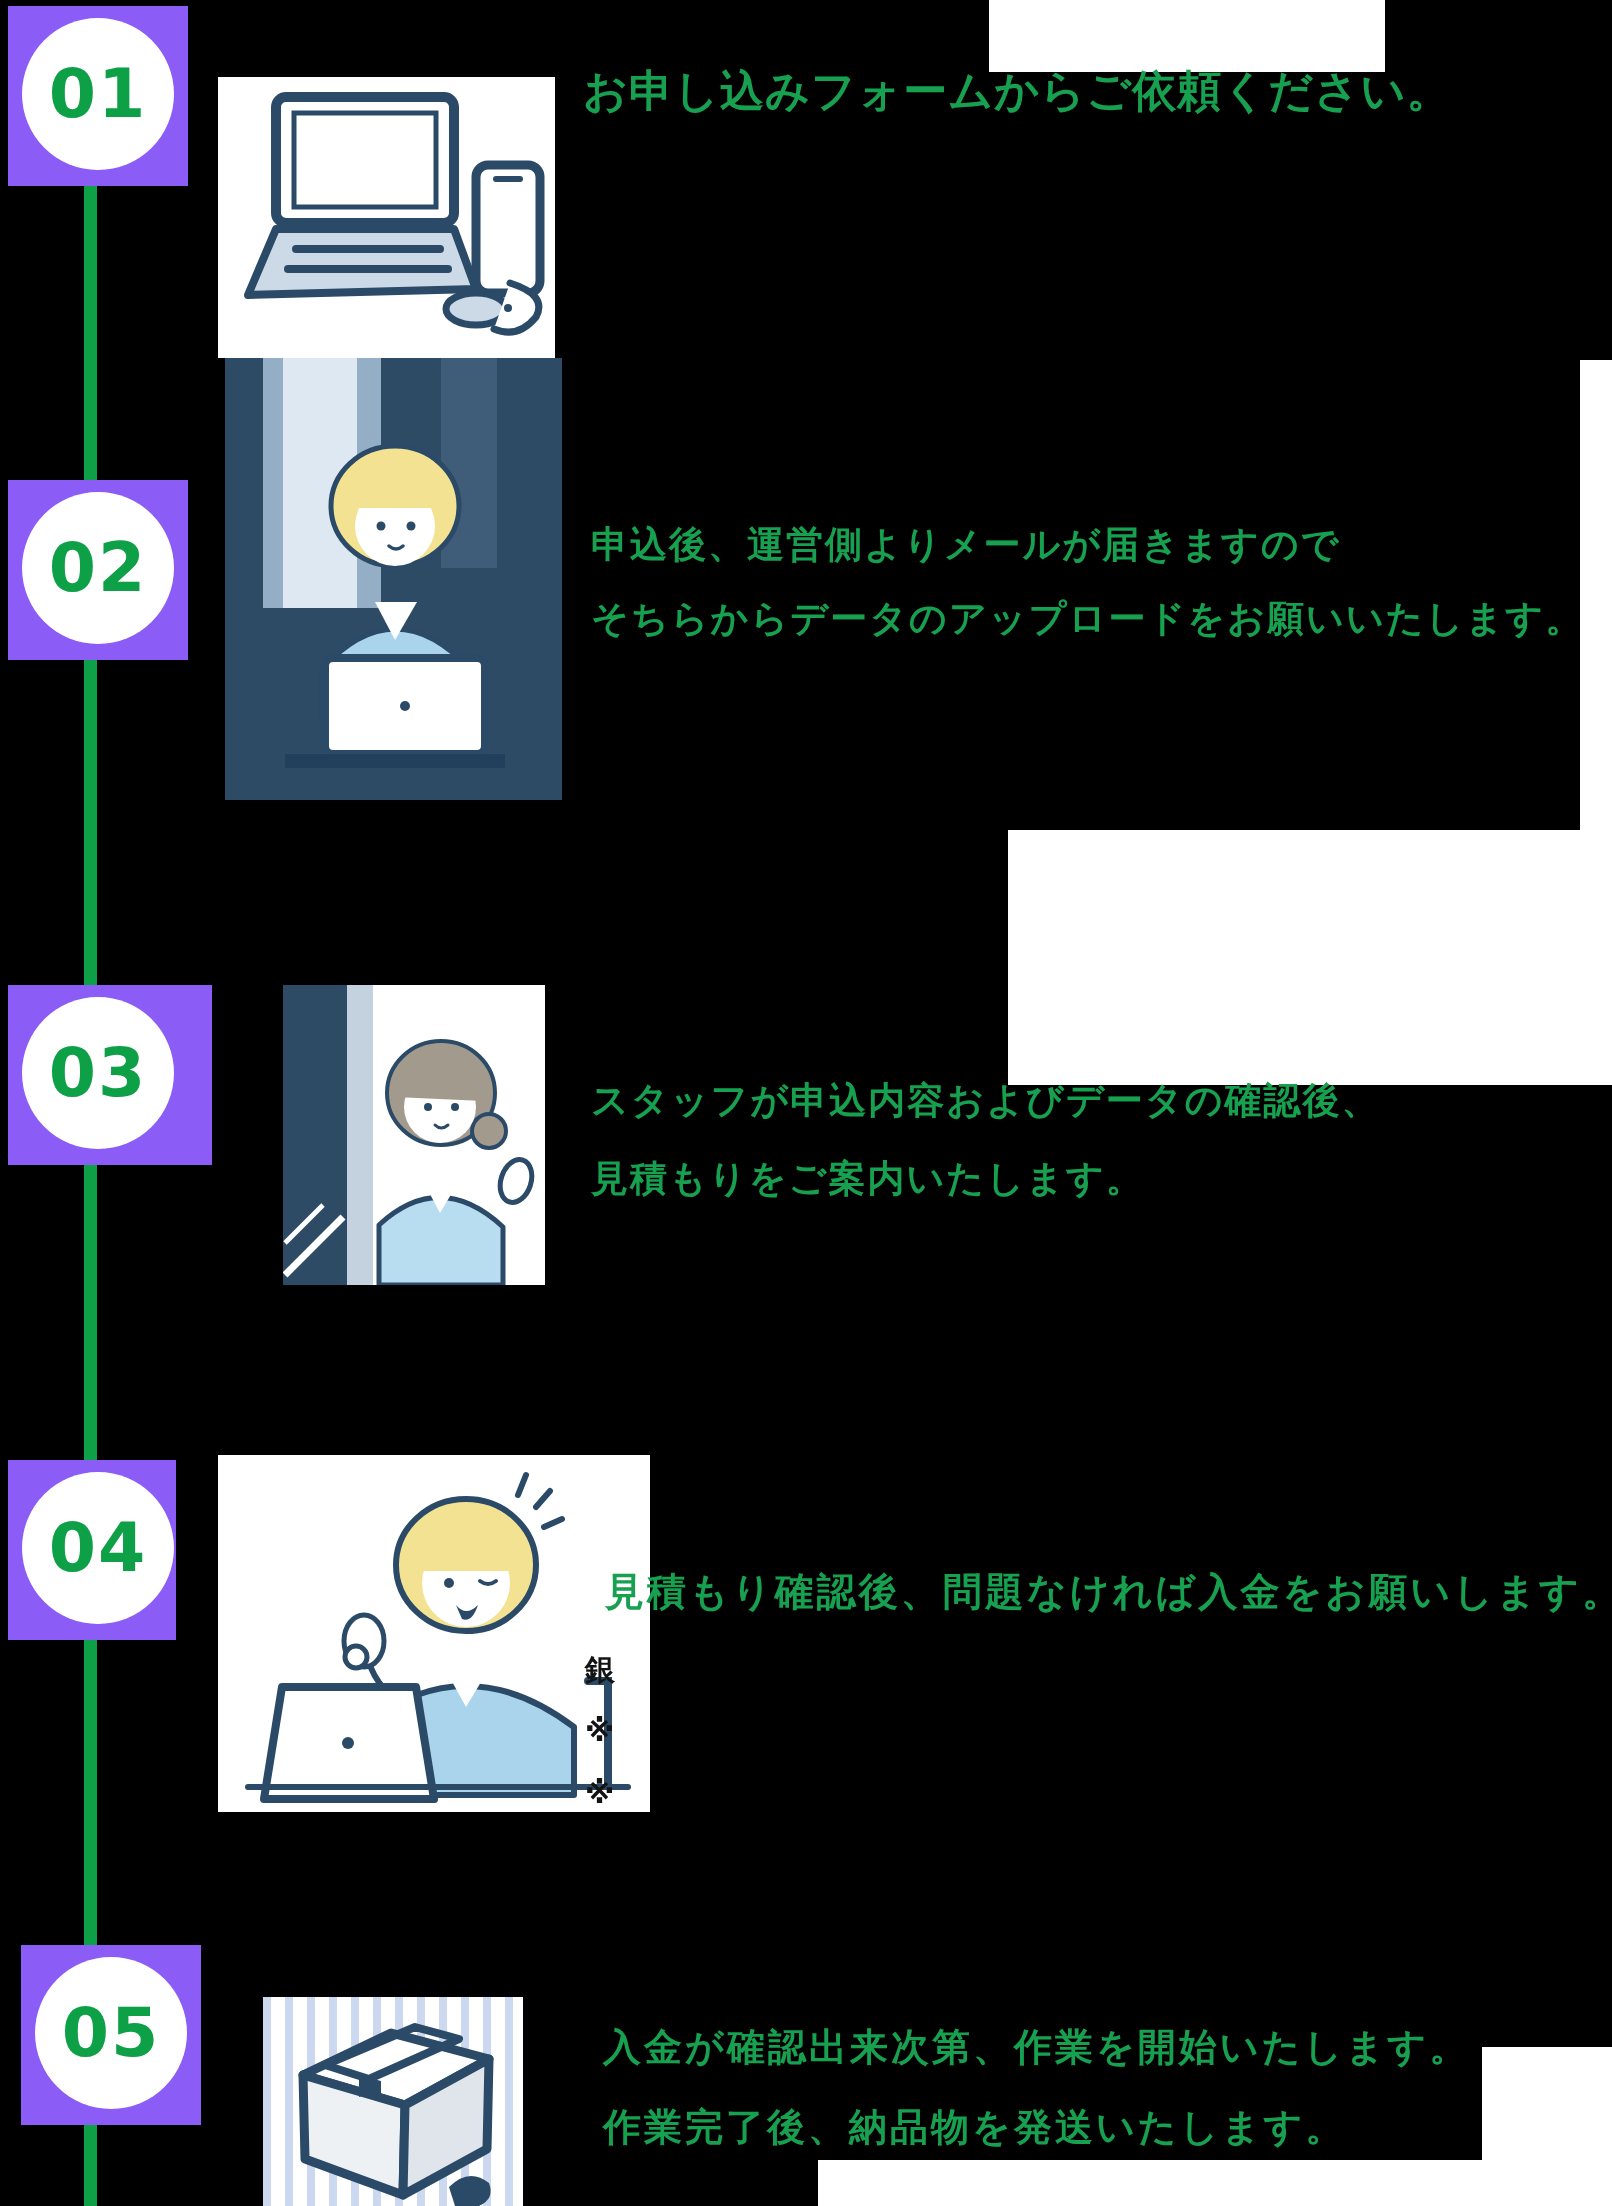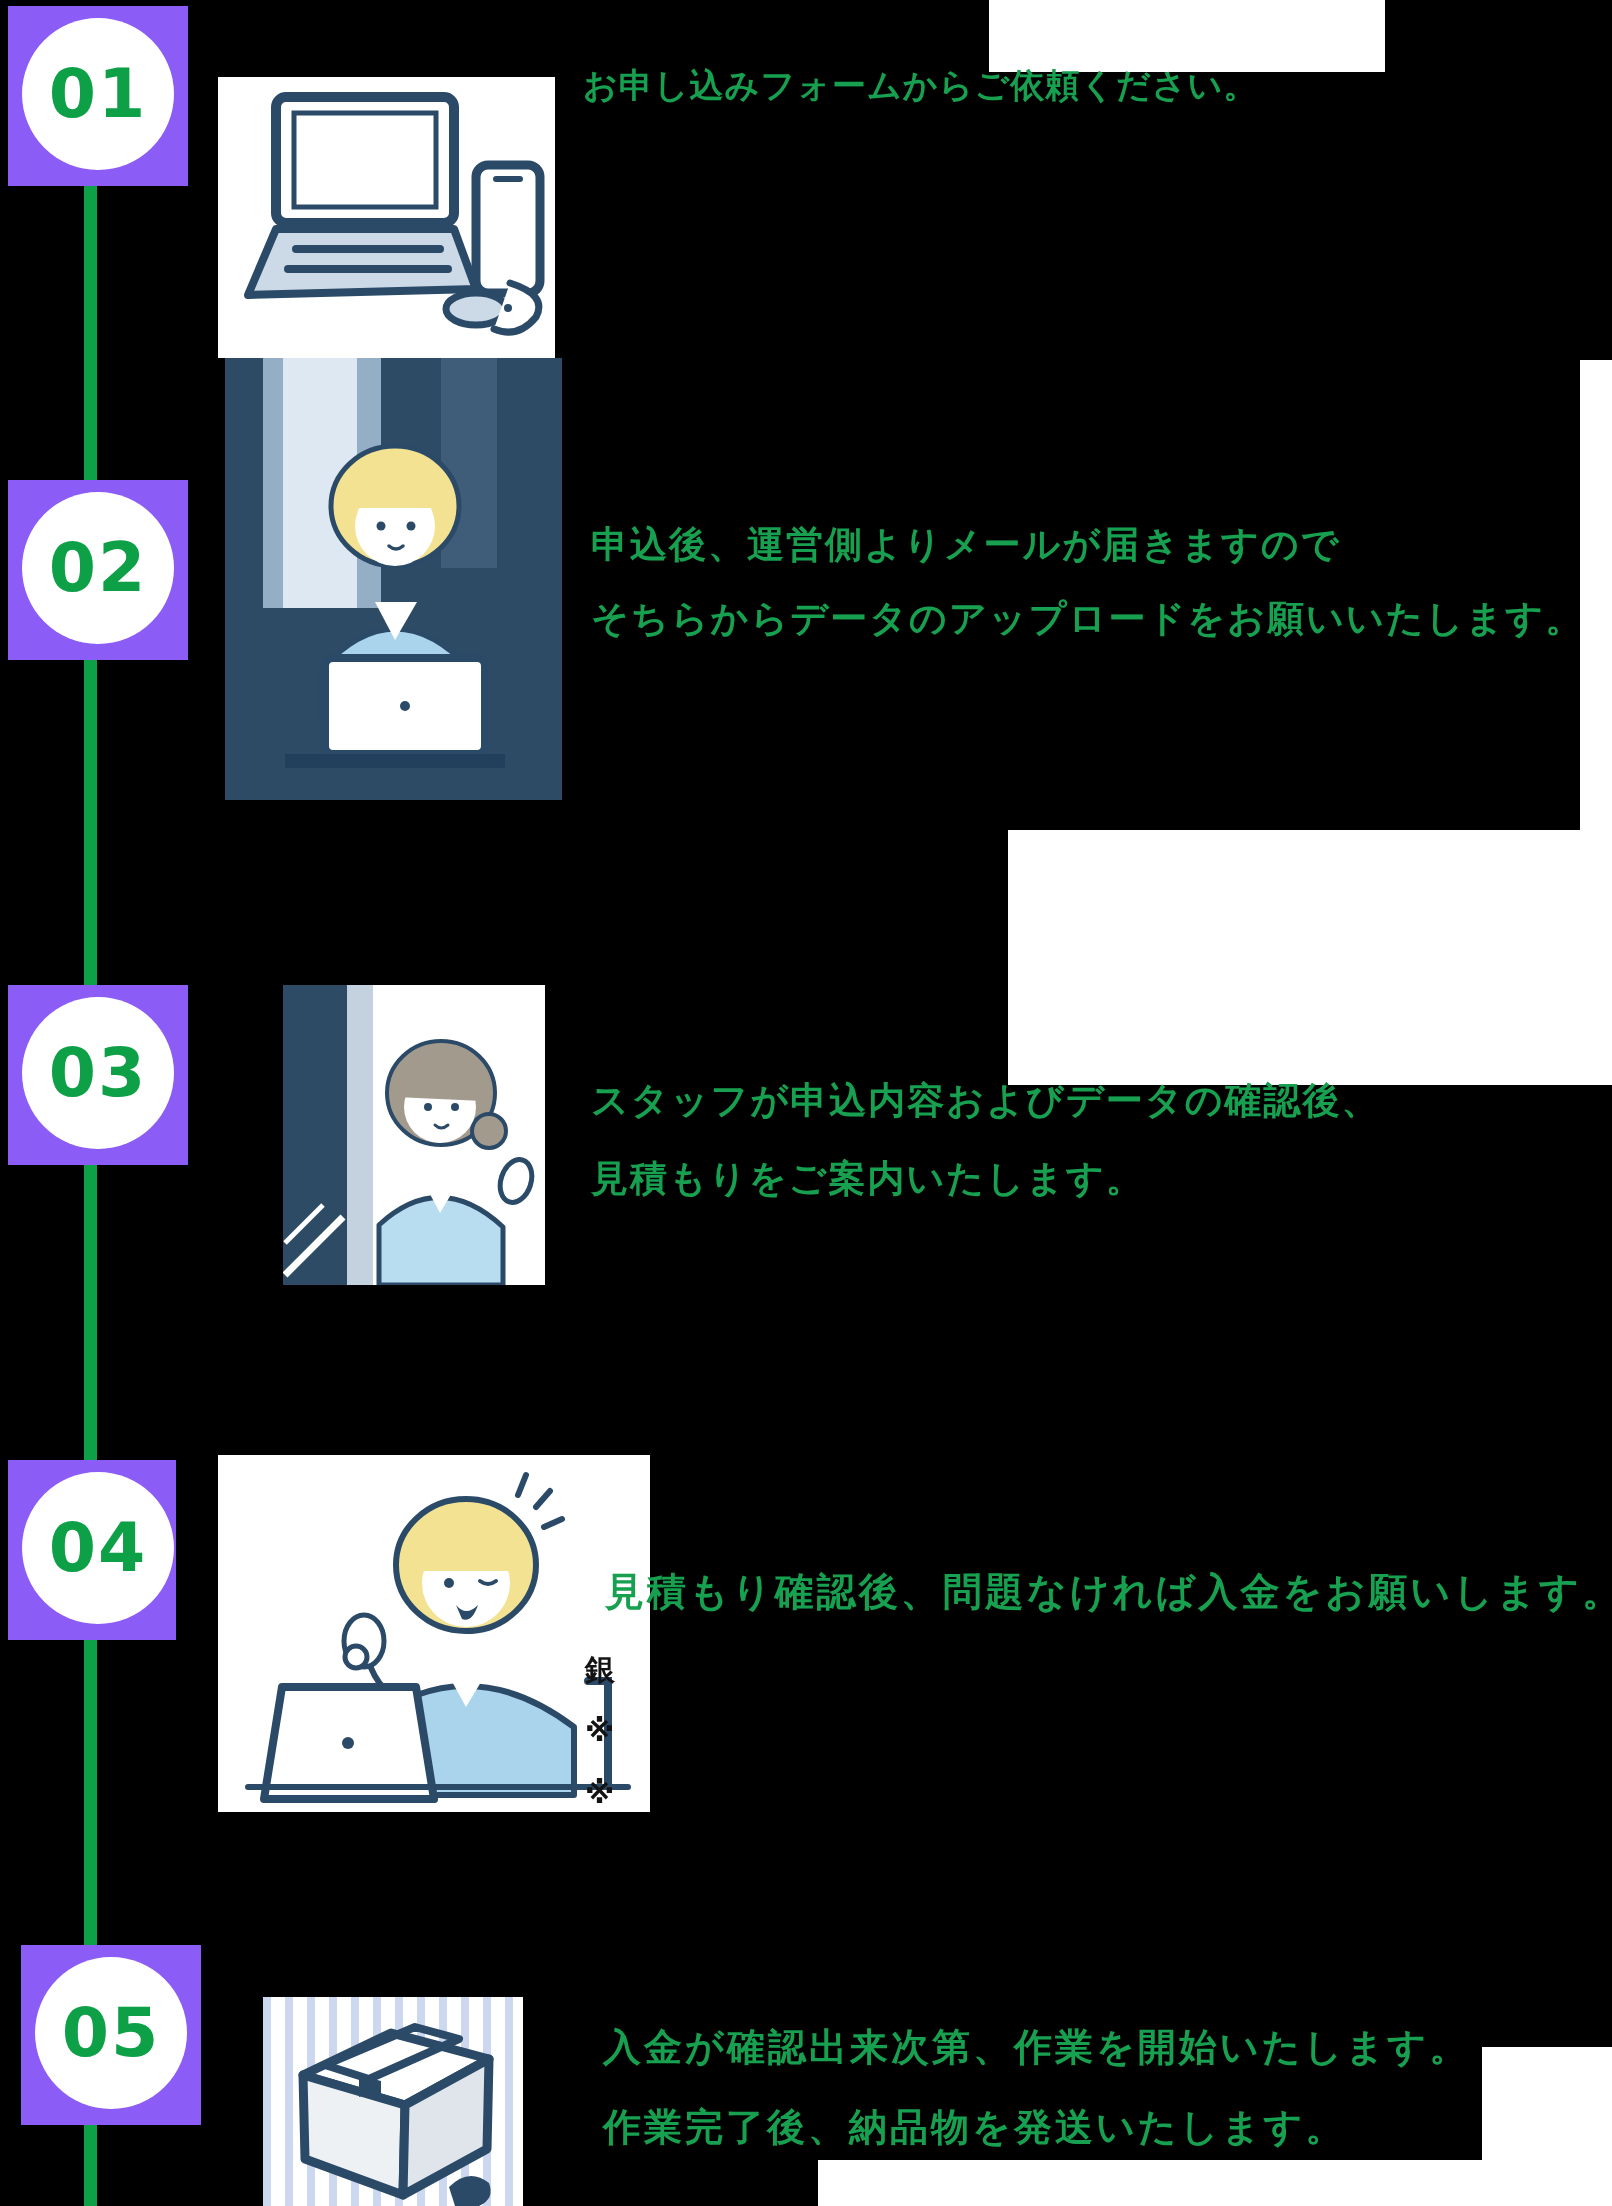--- a/index.html
+++ b/index.html
@@ -6,21 +6,21 @@
   #stage{
     position:relative;width:1612px;height:2206px;background:#000;overflow:hidden;
     font-family:"DejaVu Sans",sans-serif;
   }
   .abs{position:absolute;}
   .timeline{background:#0da047;}
   .step-square{background:#8b5cf6;}
   .step-circle{position:absolute;left:14px;top:12px;width:152px;height:152px;border-radius:50%;background:#ffffff;display:flex;align-items:center;justify-content:center;}
   .step-number{color:#0da047;font-size:68px;font-weight:700;letter-spacing:2px;line-height:1;}
   .caption{color:#17a04f;font-weight:700;white-space:nowrap;line-height:1.15;}
-  .fs34{font-size:34px;letter-spacing:1px;}
+  .fs34{font-size:44px;letter-spacing:1px;}
   .fs37{font-size:37px;letter-spacing:2px;}
   .fs39{font-size:39px;letter-spacing:3px;margin-left:20px;}
   .fs38{font-size:38px;letter-spacing:3px;}
   .fineprint{color:#131313;font-weight:700;font-size:30px;white-space:nowrap;line-height:1;}
   .whitebox{background:#ffffff;}
   .illus{display:block;}
   .stripedbox{background:repeating-linear-gradient(90deg,#ccd8ef 0px,#ccd8ef 8px,#ffffff 8px,#ffffff 22px);}
 </style>
 </head>
 <body>
@@ -76,21 +76,21 @@
       <path d="M96 312 Q170 230 246 312 L246 360 L96 360 Z" fill="#a9d4ec" stroke="#2b4a68" stroke-width="5" stroke-linejoin="round"></path>
       <path d="M150 244 L170 282 L192 244 Z" fill="#ffffff"></path>
       <rect x="100" y="300" width="160" height="96" rx="8" fill="#ffffff" stroke="#2b4a68" stroke-width="8"></rect>
       <circle cx="180" cy="348" r="5" fill="#2b4a68"></circle>
       <rect x="60" y="396" width="220" height="14" fill="#22405c"></rect>
     </svg>
   </div>
   <div class="abs caption fs37" style="left:591px;top:524px;">申込後、運営側よりメールが届きますので</div>
   <div class="abs caption fs37" style="left:591px;top:598px;">そちらからデータのアップロードをお願いいたします。</div>
 
-  <div class="abs step-square" style="left:8px;top:985px;width:180px;height:180px;">
+  <div class="abs step-square" style="left:8px;top:985px;width:204px;height:180px;">
     <div class="step-circle">
       <span class="step-number">03</span>
     </div>
   </div>
   <div class="abs whitebox" style="left:283px;top:985px;width:262px;height:300px;">
     <svg class="illus" width="262" height="300" viewBox="0 0 262 300">
       <rect x="0" y="0" width="64" height="300" fill="#2e4b66"></rect>
       <rect x="64" y="0" width="26" height="300" fill="#c3d2de"></rect>
       <line x1="2" y1="290" x2="60" y2="232" stroke="#ffffff" stroke-width="7"></line>
       <line x1="2" y1="258" x2="40" y2="220" stroke="#ffffff" stroke-width="5"></line>

